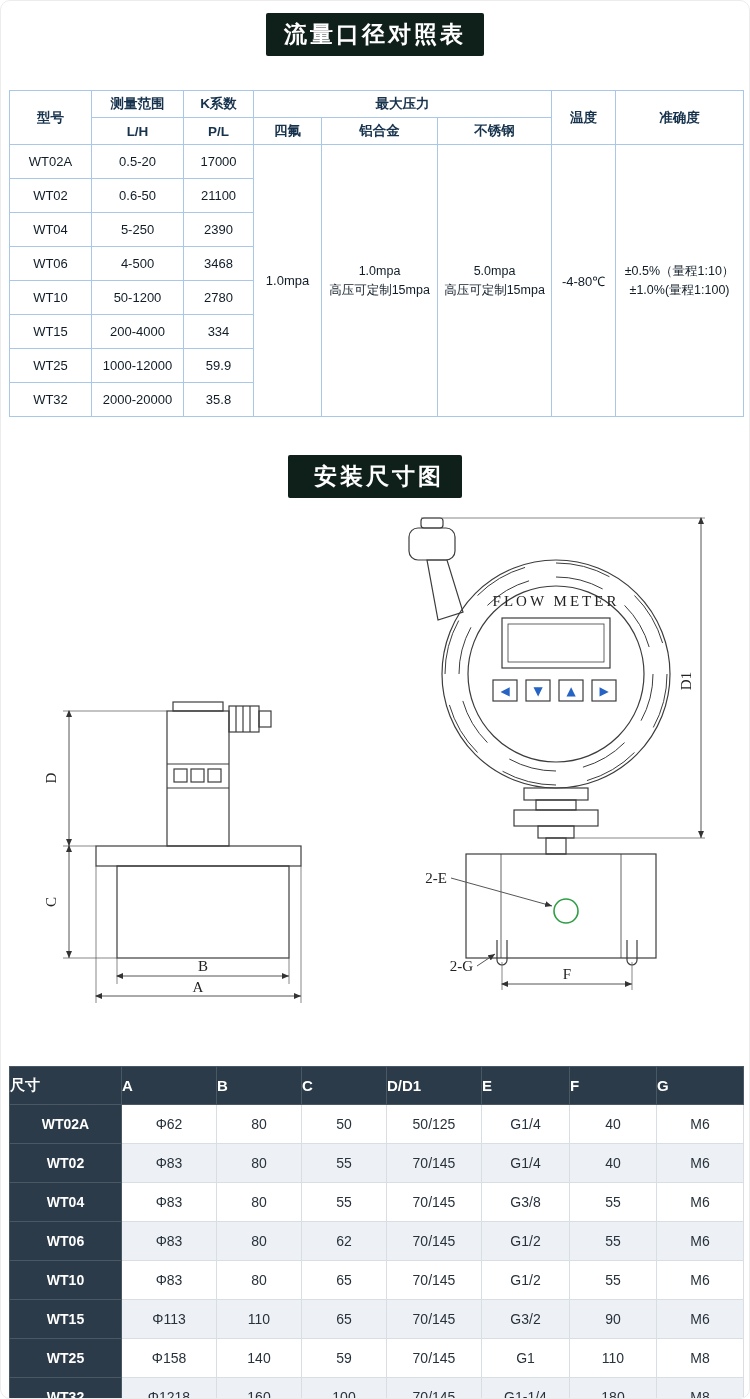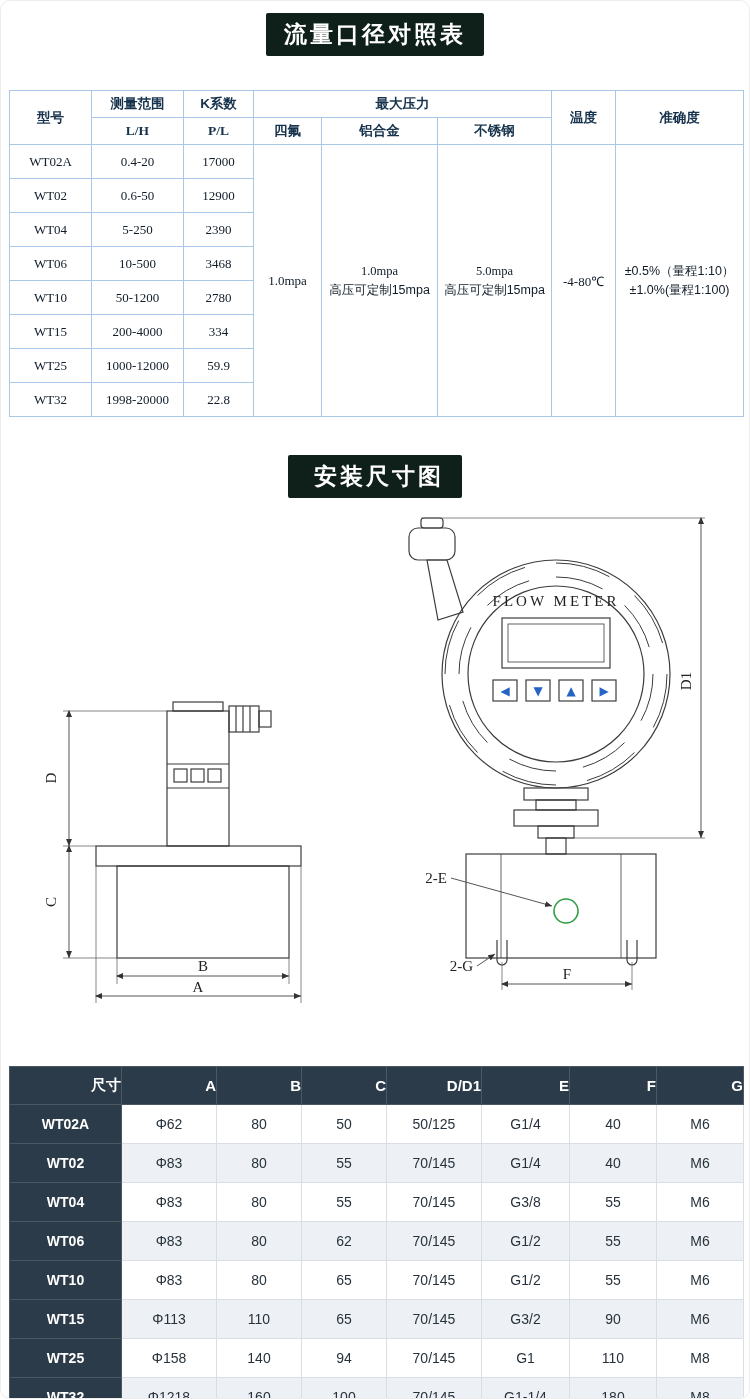--- a/index.html
+++ b/index.html
@@ -48,21 +48,21 @@
     height: 27px;
     font-size: 13.5px;
     font-weight: 600;
     color: #16324c;
   }
   .spec td {
     height: 34px;
     font-size: 13px;
     color: #101c28;
   }
-  .mono { font-family: Liberation Serif, serif; }
+  .mono { font-family: Liberation Sans, sans-serif; }
   .spec .two-line div { line-height: 1.45; font-size: 12.5px; }
 
   
   .diagram-wrap { margin-top: 8px; }
   svg text {
     font-family: "Liberation Serif", serif;
     font-size: 15px;
     fill: #222;
   }
   svg text.flowmeter { font-size: 15px; letter-spacing: 3px; }
@@ -75,21 +75,21 @@
     border-collapse: collapse;
     table-layout: fixed;
   }
   .dim th {
     background: #2c3b49;
     color: #fff;
     font-size: 15px;
     font-weight: bold;
     height: 38px;
     border: 1px solid #4a5864;
-    text-align: right;
+    text-align: left;
   }
   .dim td {
     height: 39px;
     text-align: center;
     vertical-align: middle;
     font-size: 14px;
     color: #28323c;
     border: 1px solid #d9dee4;
     background: #fff;
   }
@@ -132,71 +132,71 @@
         <th class="mono">L/H</th>
         <th class="mono">P/L</th>
         <th>四氟</th>
         <th>铝合金</th>
         <th>不锈钢</th>
       </tr>
     </thead>
     <tbody>
       <tr>
         <td class="mono">WT02A</td>
-        <td class="mono">0.4-20</td>
+        <td class="mono">0.5-20</td>
         <td class="mono">17000</td>
         <td rowspan="8" class="mono">1.0mpa</td>
         <td rowspan="8" class="two-line">
           <div class="mono">1.0mpa</div>
           <div>高压可定制15mpa</div>
         </td>
         <td rowspan="8" class="two-line">
           <div class="mono">5.0mpa</div>
           <div>高压可定制15mpa</div>
         </td>
         <td rowspan="8" class="mono">-4-80℃</td>
         <td rowspan="8" class="two-line">
           <div>±0.5%（量程1:10）</div>
           <div>±1.0%(量程1:100)</div>
         </td>
       </tr>
       <tr>
         <td class="mono">WT02</td>
         <td class="mono">0.6-50</td>
-        <td class="mono">12900</td>
+        <td class="mono">21100</td>
       </tr>
       <tr>
         <td class="mono">WT04</td>
         <td class="mono">5-250</td>
         <td class="mono">2390</td>
       </tr>
       <tr>
         <td class="mono">WT06</td>
-        <td class="mono">10-500</td>
+        <td class="mono">4-500</td>
         <td class="mono">3468</td>
       </tr>
       <tr>
         <td class="mono">WT10</td>
         <td class="mono">50-1200</td>
         <td class="mono">2780</td>
       </tr>
       <tr>
         <td class="mono">WT15</td>
         <td class="mono">200-4000</td>
         <td class="mono">334</td>
       </tr>
       <tr>
         <td class="mono">WT25</td>
         <td class="mono">1000-12000</td>
         <td class="mono">59.9</td>
       </tr>
       <tr>
         <td class="mono">WT32</td>
-        <td class="mono">1998-20000</td>
-        <td class="mono">22.8</td>
+        <td class="mono">2000-20000</td>
+        <td class="mono">35.8</td>
       </tr>
     </tbody>
   </table>
 
   <div class="badge second">安装尺寸图</div>
 
   <div class="diagram-wrap">
     <svg viewBox="0 0 750 540" width="750" height="540">
       <defs>
         <marker id="ae" orient="auto" markerWidth="9" markerHeight="8" refX="7" refY="3">
@@ -396,21 +396,21 @@
         <td>65</td>
         <td>70/145</td>
         <td>G3/2</td>
         <td>90</td>
         <td>M6</td>
       </tr>
       <tr>
         <td class="model">WT25</td>
         <td>Φ158</td>
         <td>140</td>
-        <td>94</td>
+        <td>59</td>
         <td>70/145</td>
         <td>G1</td>
         <td>110</td>
         <td>M8</td>
       </tr>
       <tr>
         <td class="model">WT32</td>
         <td>Φ1218</td>
         <td>160</td>
         <td>100</td>

